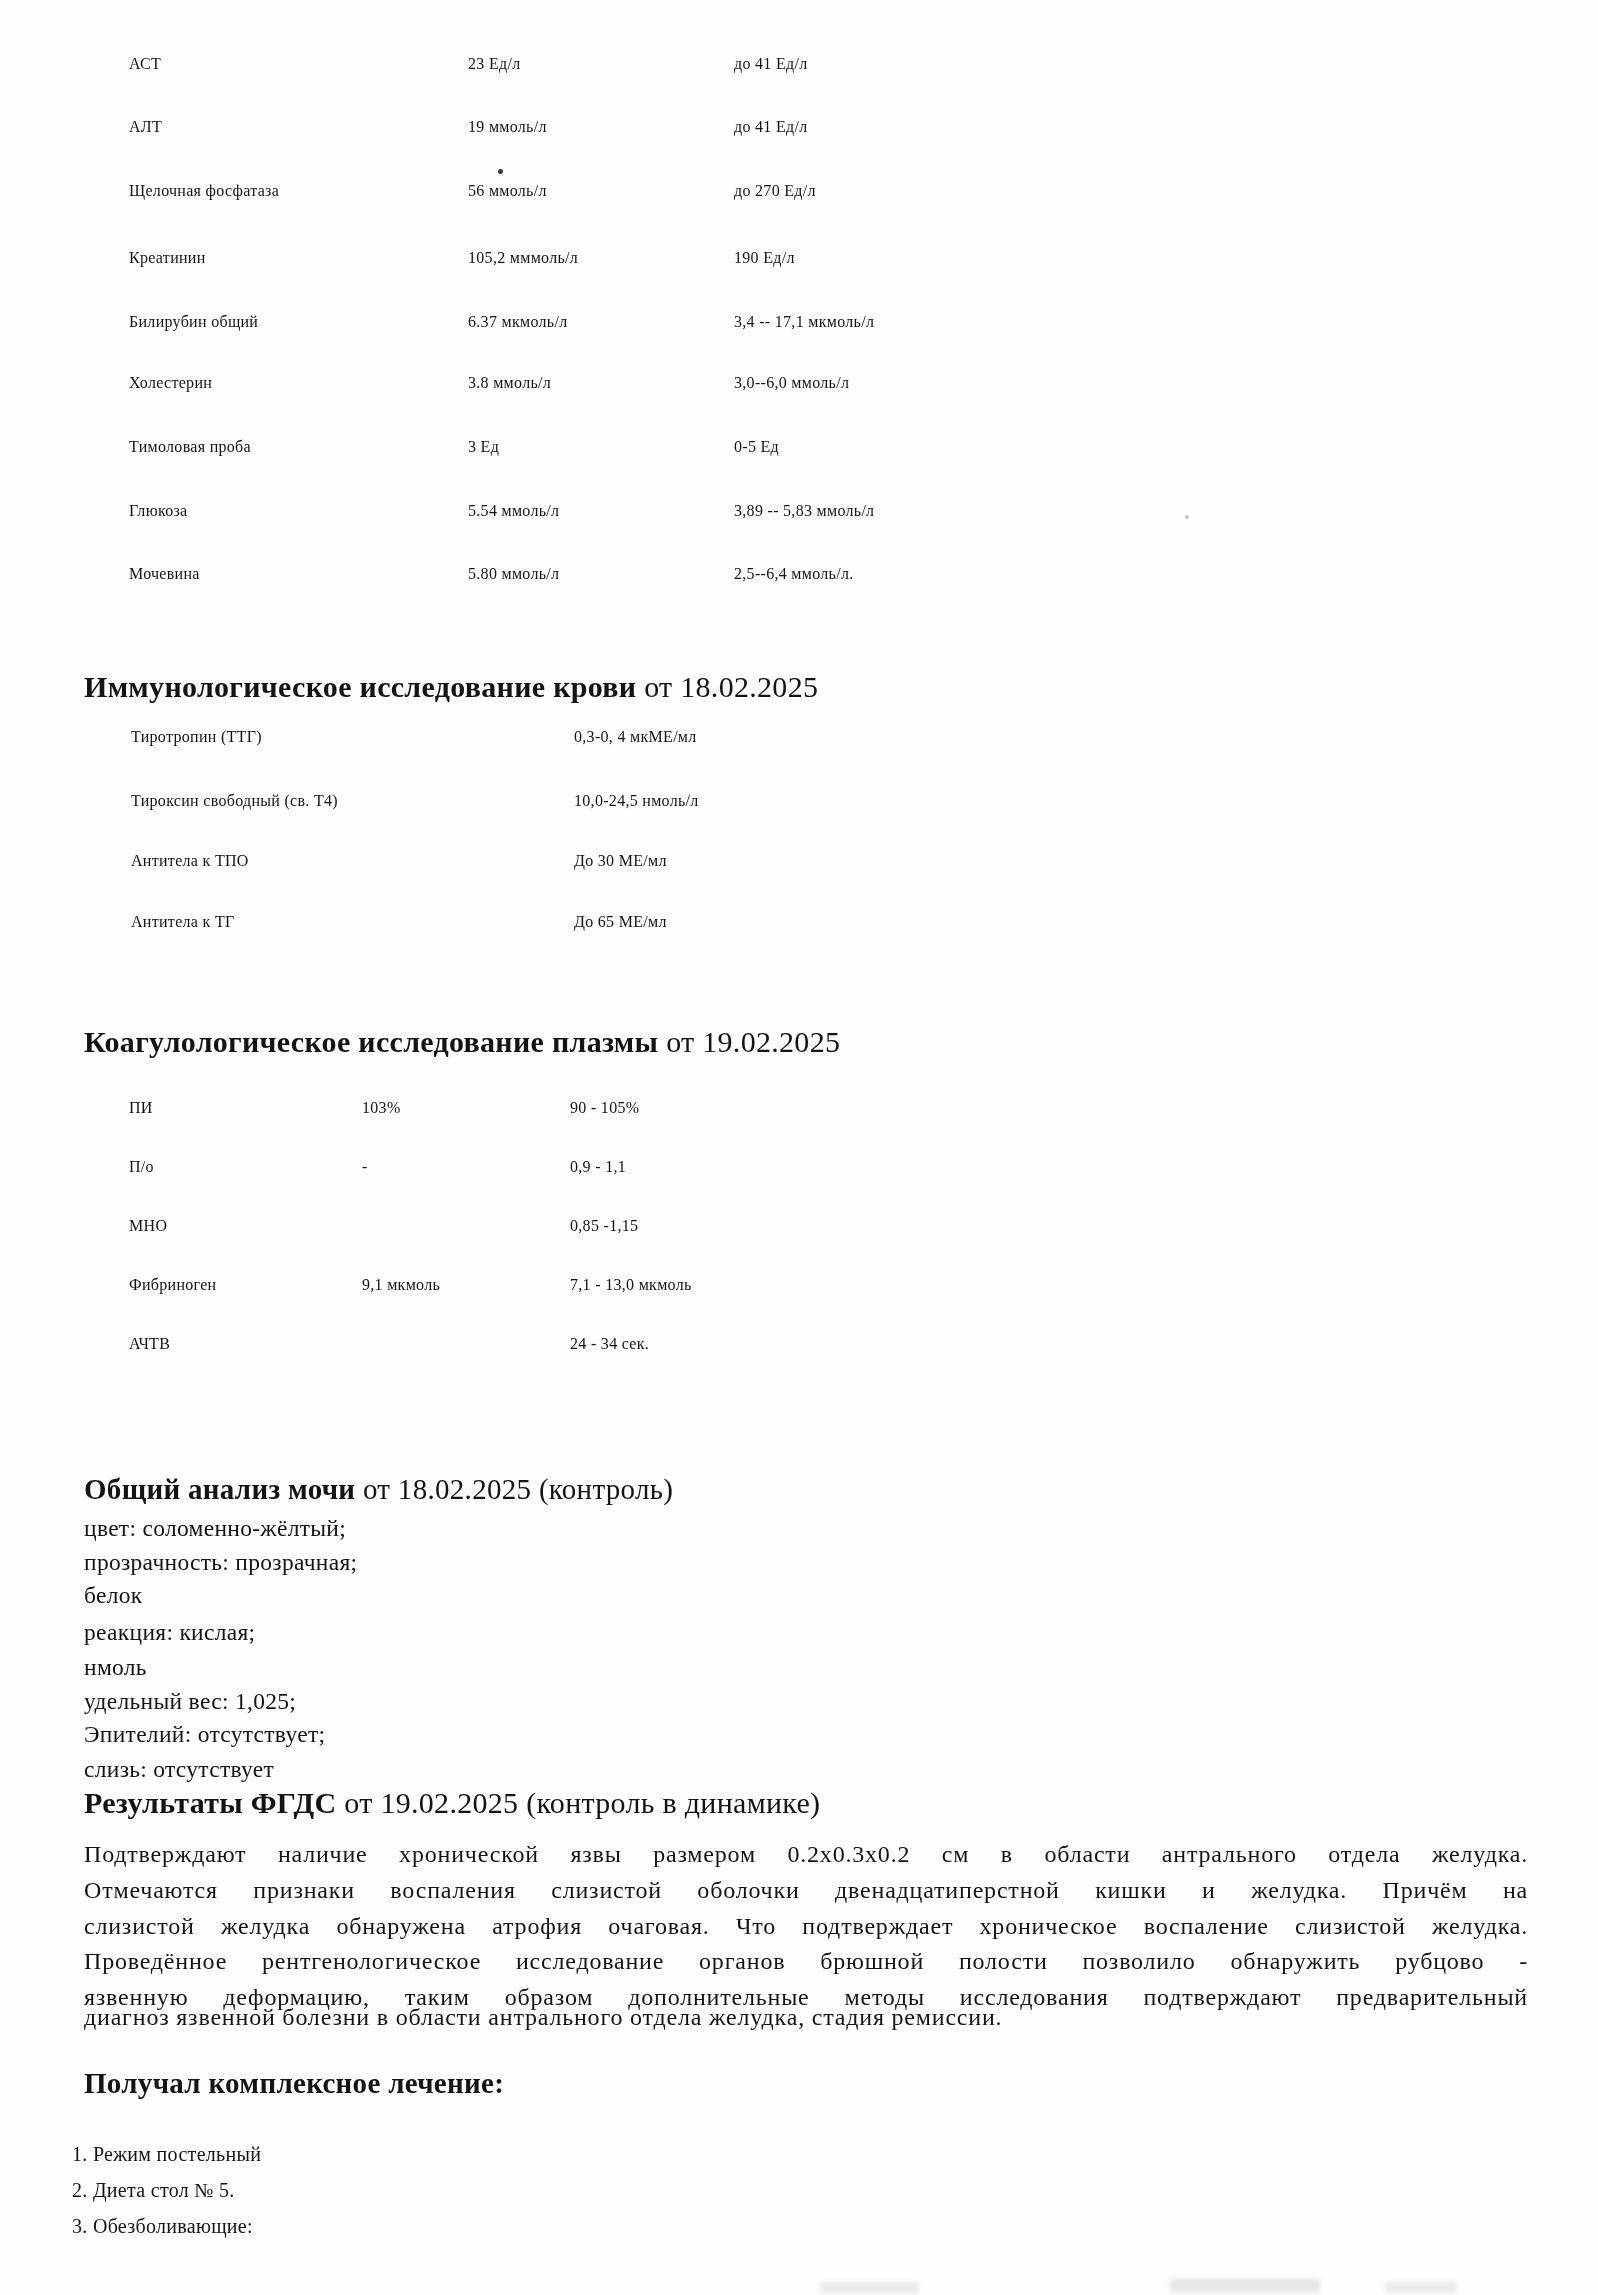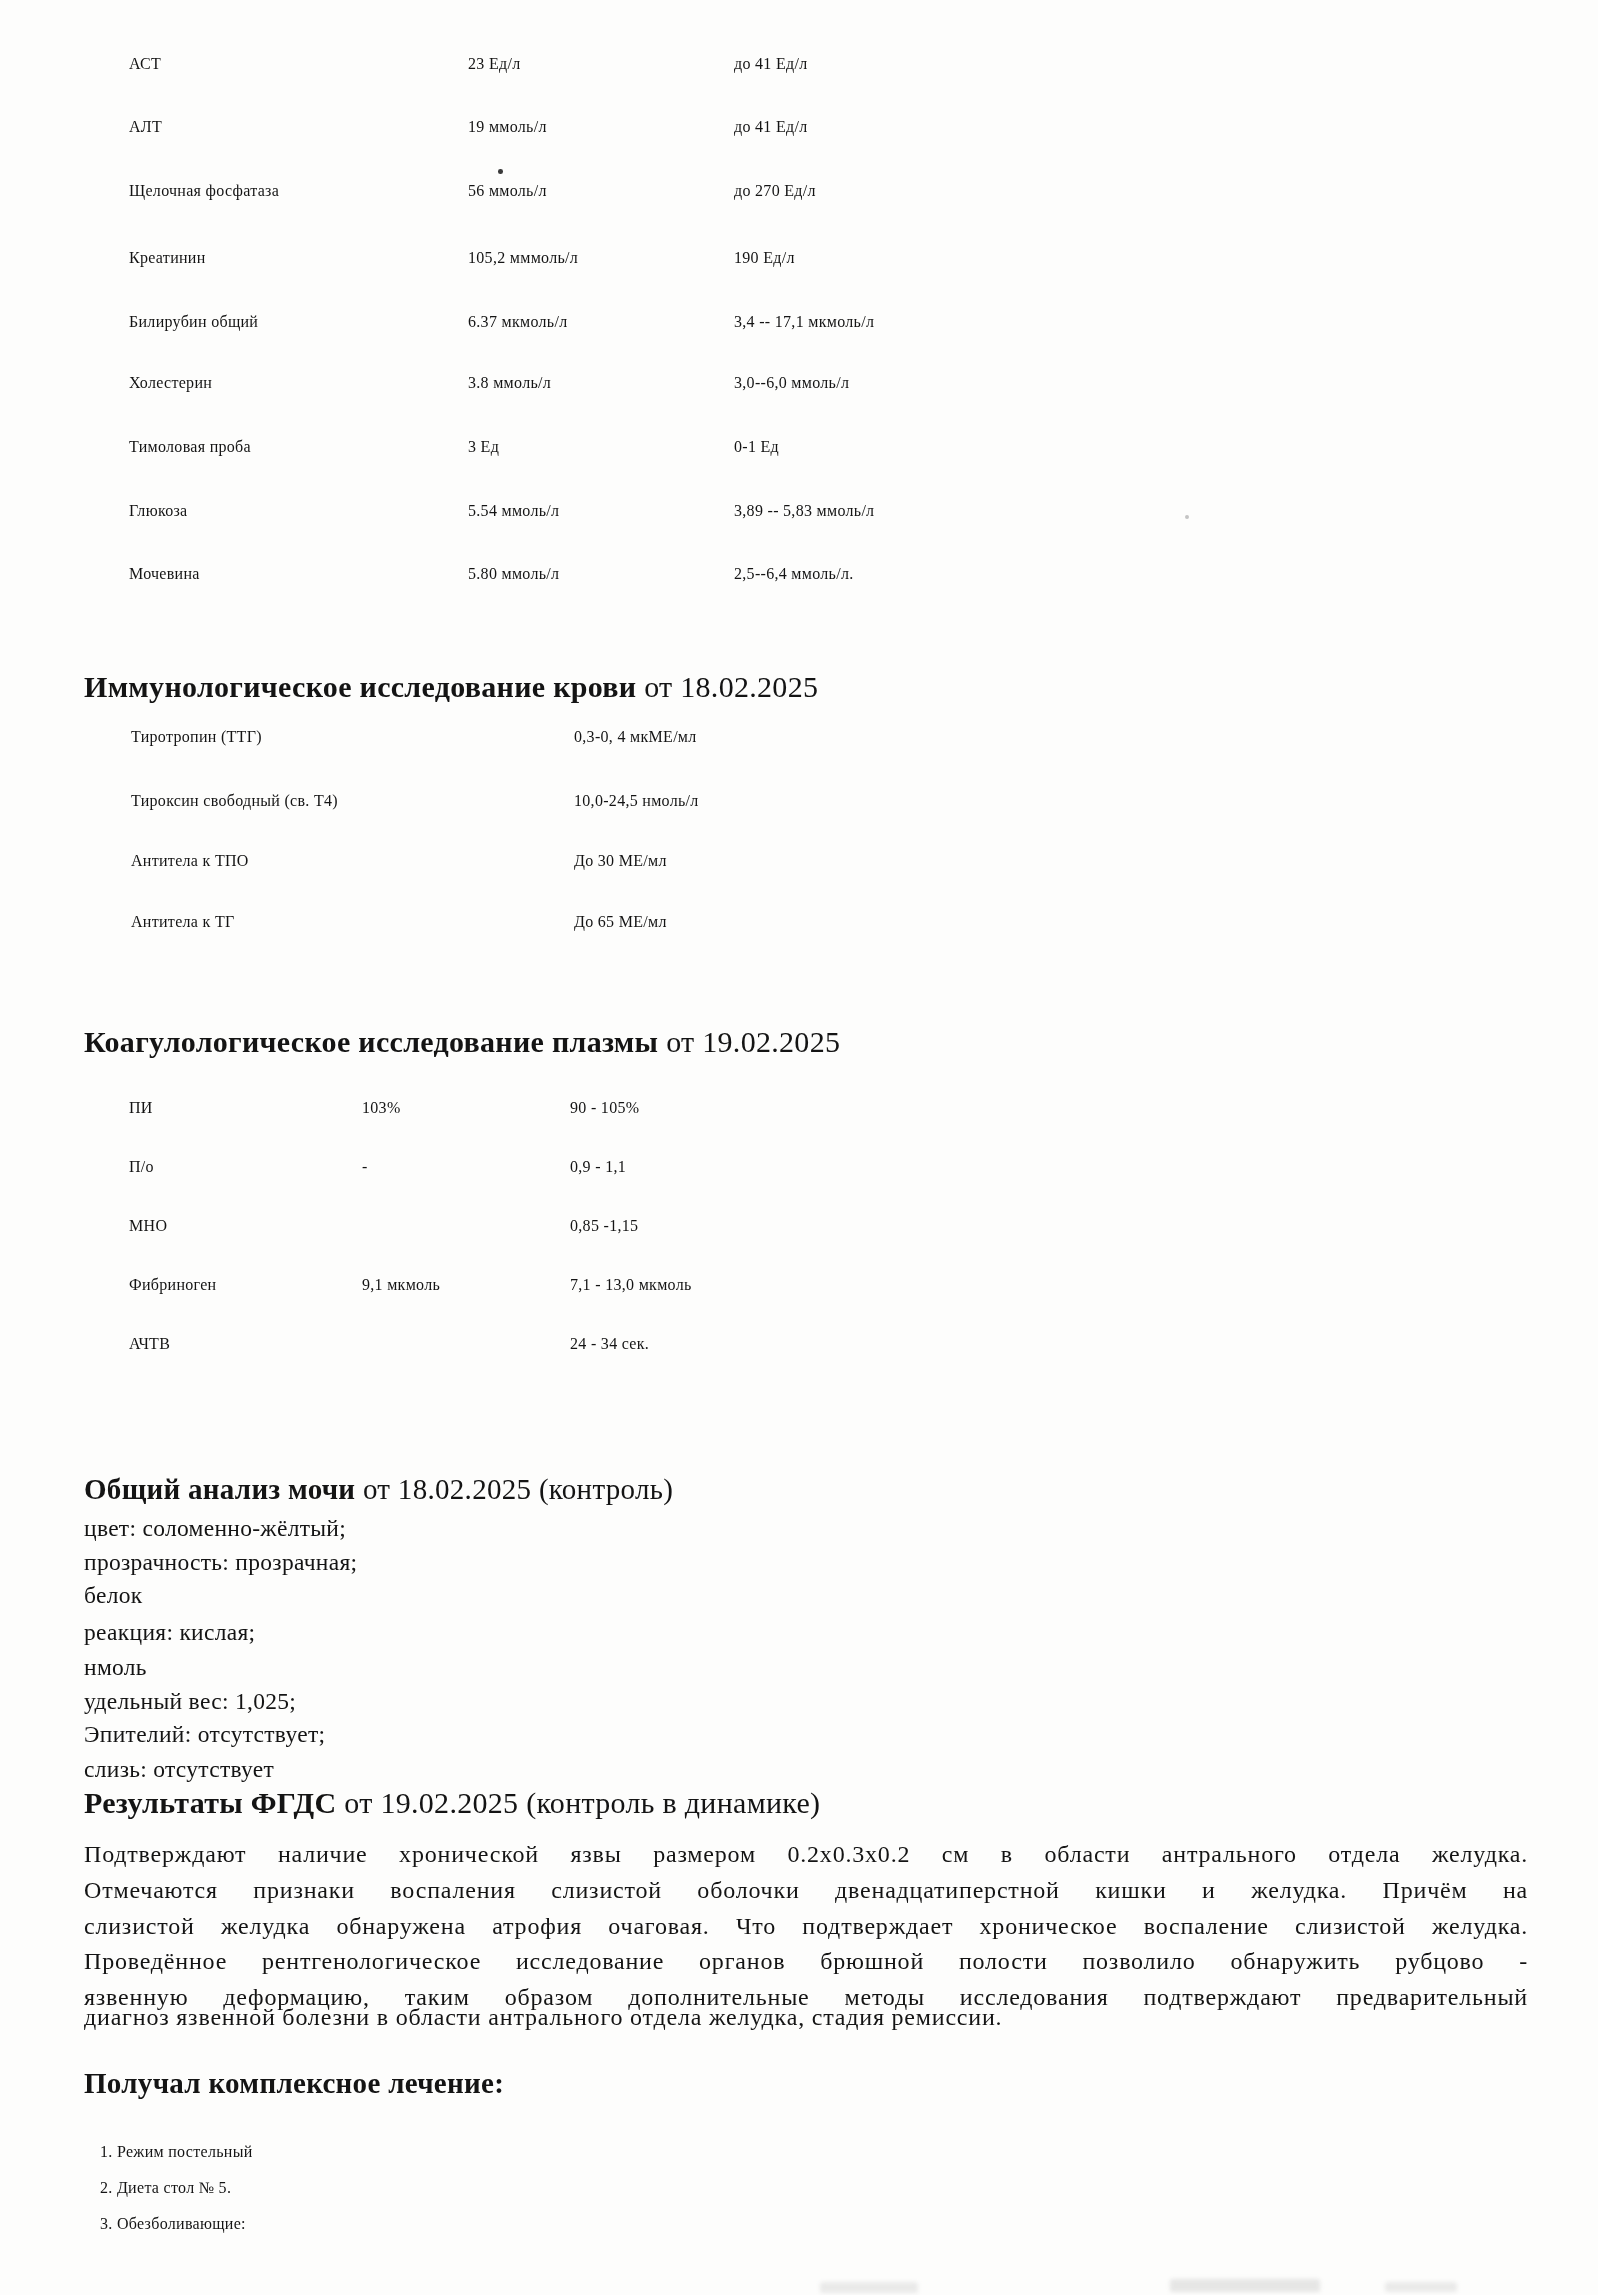--- a/index.html
+++ b/index.html
@@ -20,21 +20,21 @@
   
   .i-name { left:131px; } .i-norm { left:574px; }
   
   .c-name { left:129px; } .c-val { left:362px; } .c-norm { left:570px;font-family:Liberation Serif, serif; }
   .cell { font-size:16px; letter-spacing:0.3px; }
   .sec-title { left:84px; font-size:30px; font-weight:700; letter-spacing:0.3px; }
   .sec-title .rest { font-weight:400; }
   .bodyline { left:84px; font-size:23.5px; letter-spacing:0.3px; }
   .para { left:84px; width:1444px; font-size:24px; letter-spacing:0.8px; line-height:1; white-space:nowrap; }
   .para.just { white-space:normal; text-align:justify; text-align-last:justify; height:29px; overflow:hidden;margin-top:16px; }
-  .listline { left:100px; font-size:16px; letter-spacing:0.3px; }
+  .listline { left:72px; font-size:20px; letter-spacing:0.3px; }
   
   .dot { position:absolute; border-radius:50%; }
   .dot-a { left:498px; top:169px; width:4.6px; height:4.6px; background:#3a3a3a; filter:blur(0.3px); }
   .dot-b { left:1185px; top:515px; width:3.9px; height:3.9px; background:#c4c4c4; filter:blur(0.7px); }
   .smudge { position:absolute; background:#b8b8b8; opacity:0.28; filter:blur(2px); border-radius:2.6px; }
   .sm1 { left:820px; top:2282px; width:98px; height:10.5px; }
   .sm2 { left:1170px; top:2279px; width:150px; height:13px; opacity:0.33; }
   .sm3 { left:1385px; top:2282px; width:72px; height:9.8px; }
 </style>
 </head>
@@ -69,21 +69,21 @@
       <span class="cell b-norm">3,4 -- 17,1 мкмоль/л</span>
     </div>
     <div class="row" style="top:375px">
       <span class="cell b-name">Холестерин</span>
       <span class="cell b-val">3.8 ммоль/л</span>
       <span class="cell b-norm">3,0--6,0 ммоль/л</span>
     </div>
     <div class="row" style="top:439px">
       <span class="cell b-name">Тимоловая проба</span>
       <span class="cell b-val">3 Ед</span>
-      <span class="cell b-norm">0-1 Ед</span>
+      <span class="cell b-norm">0-5 Ед</span>
     </div>
     <div class="row" style="top:503px">
       <span class="cell b-name">Глюкоза</span>
       <span class="cell b-val">5.54 ммоль/л</span>
       <span class="cell b-norm">3,89 -- 5,83 ммоль/л</span>
     </div>
     <div class="row" style="top:566px">
       <span class="cell b-name">Мочевина</span>
       <span class="cell b-val">5.80 ммоль/л</span>
       <span class="cell b-norm">2,5--6,4 ммоль/л.</span>

